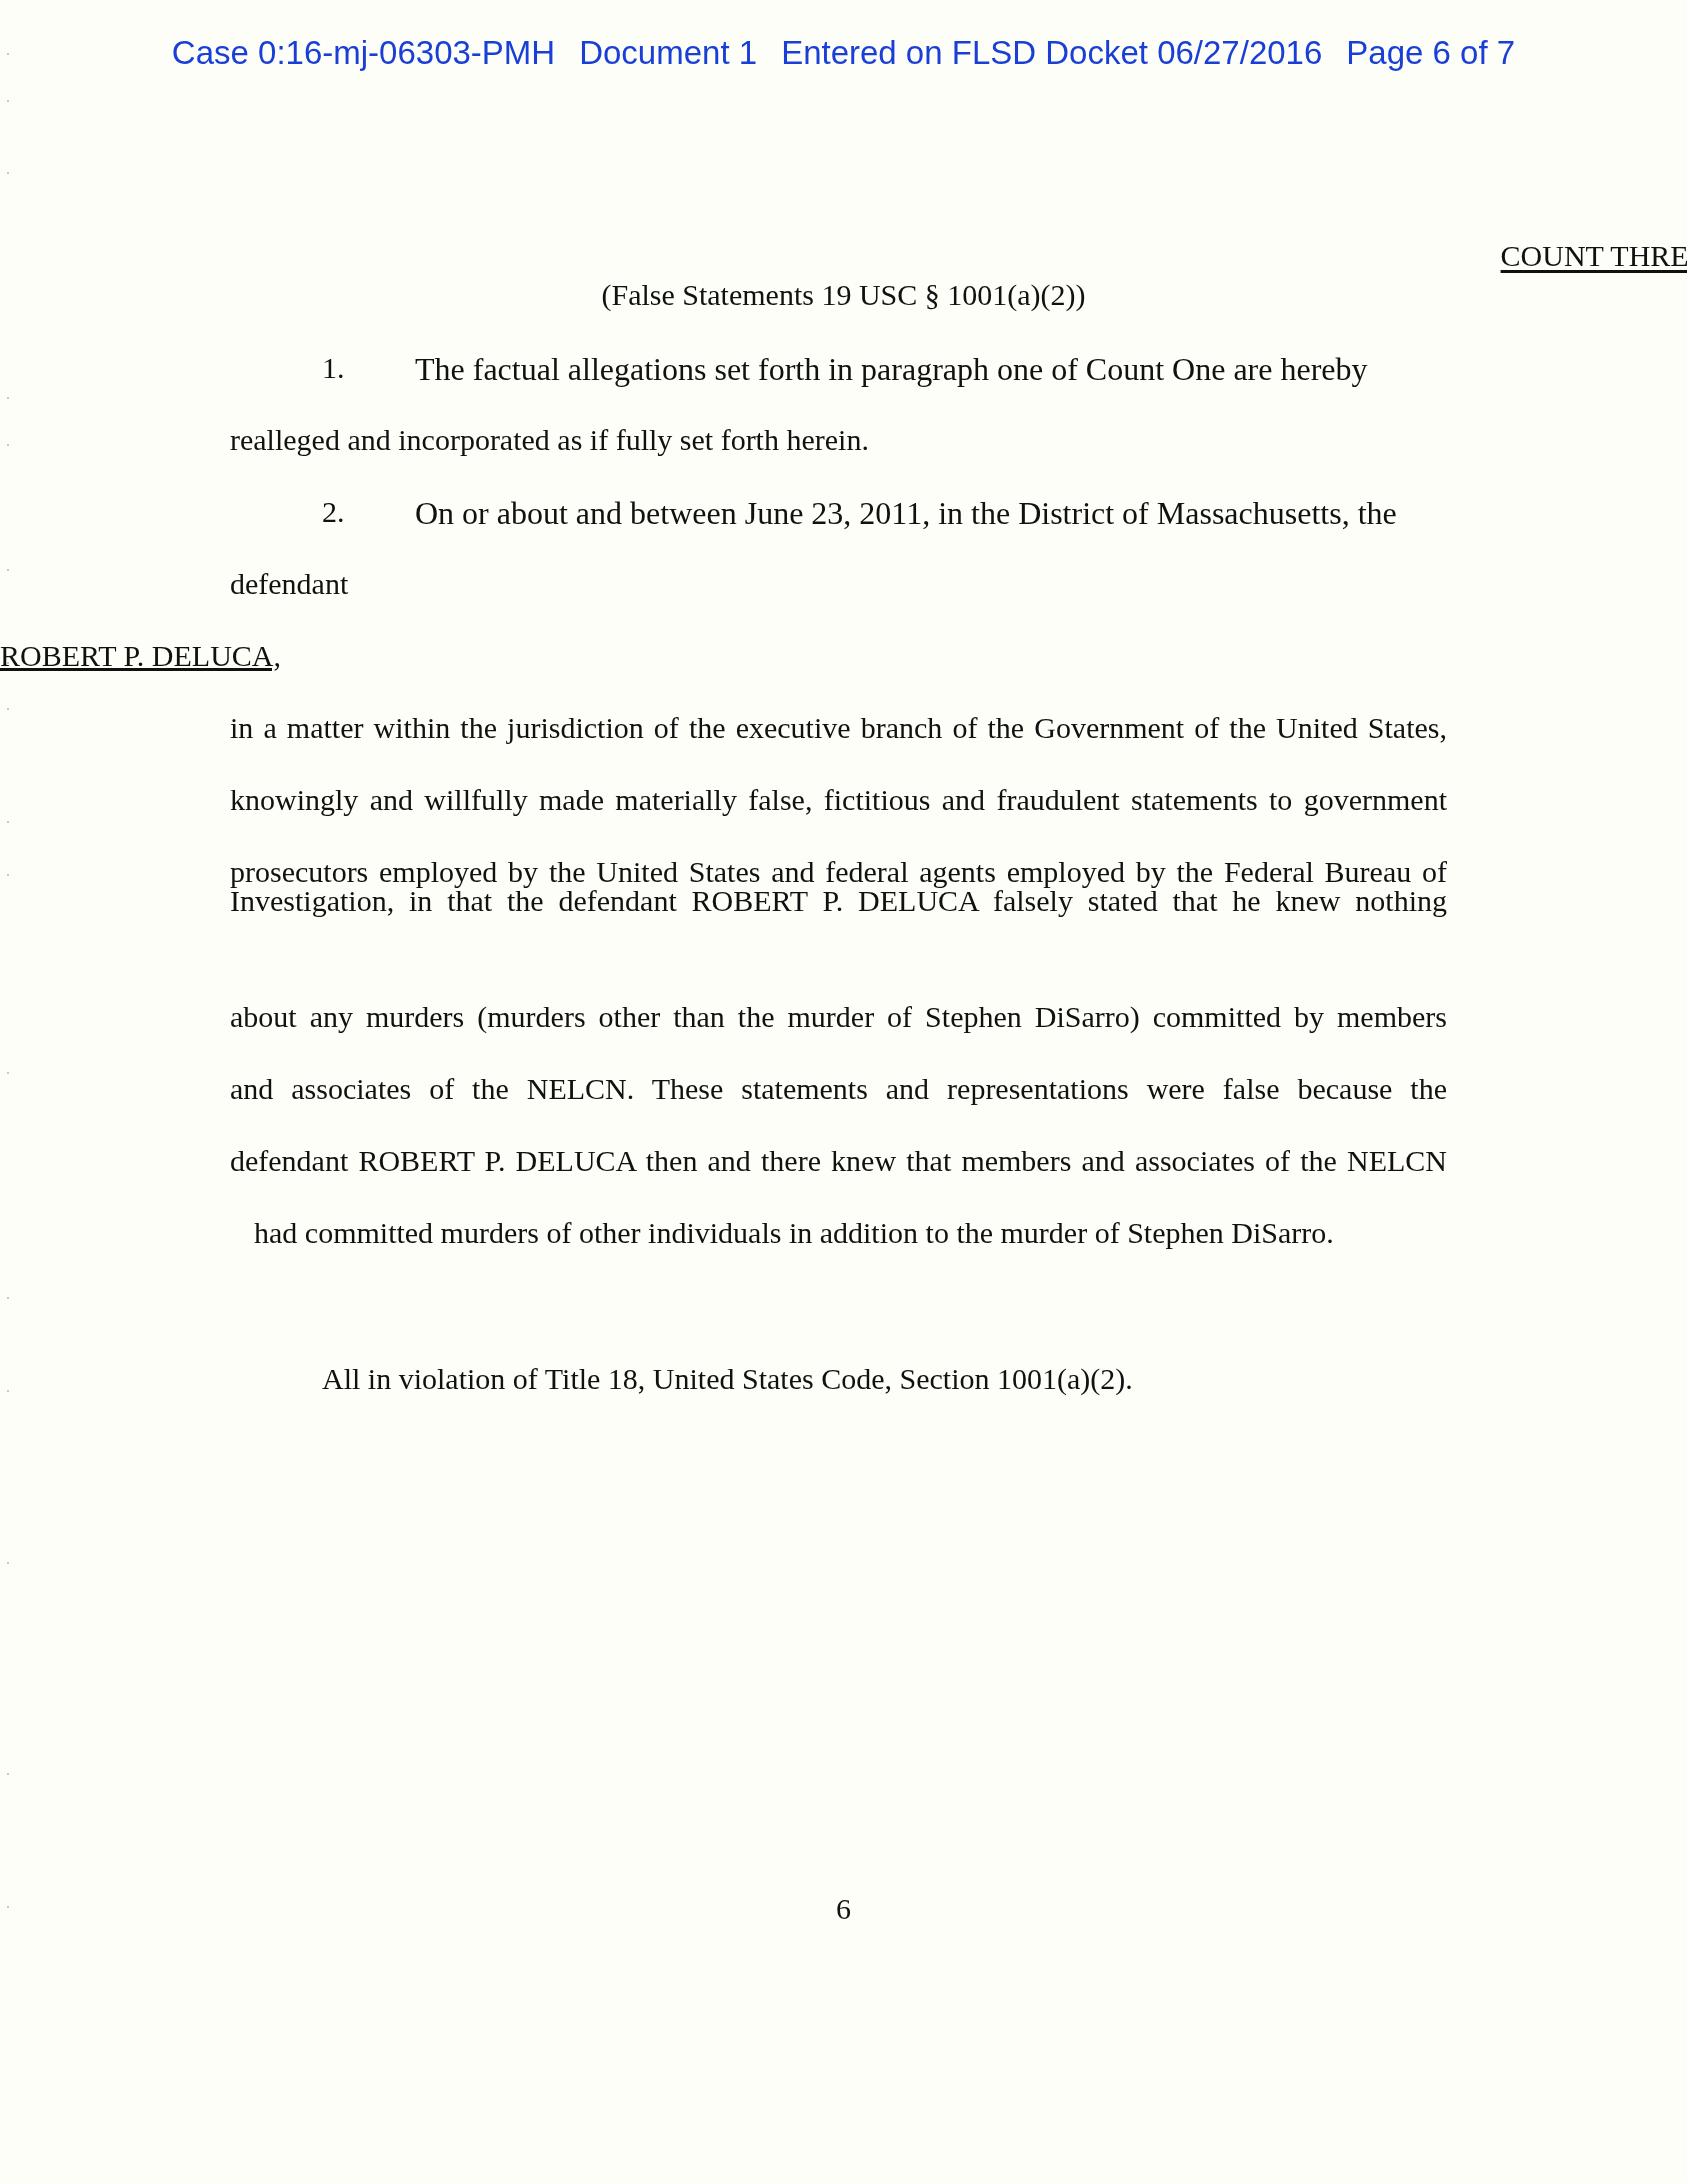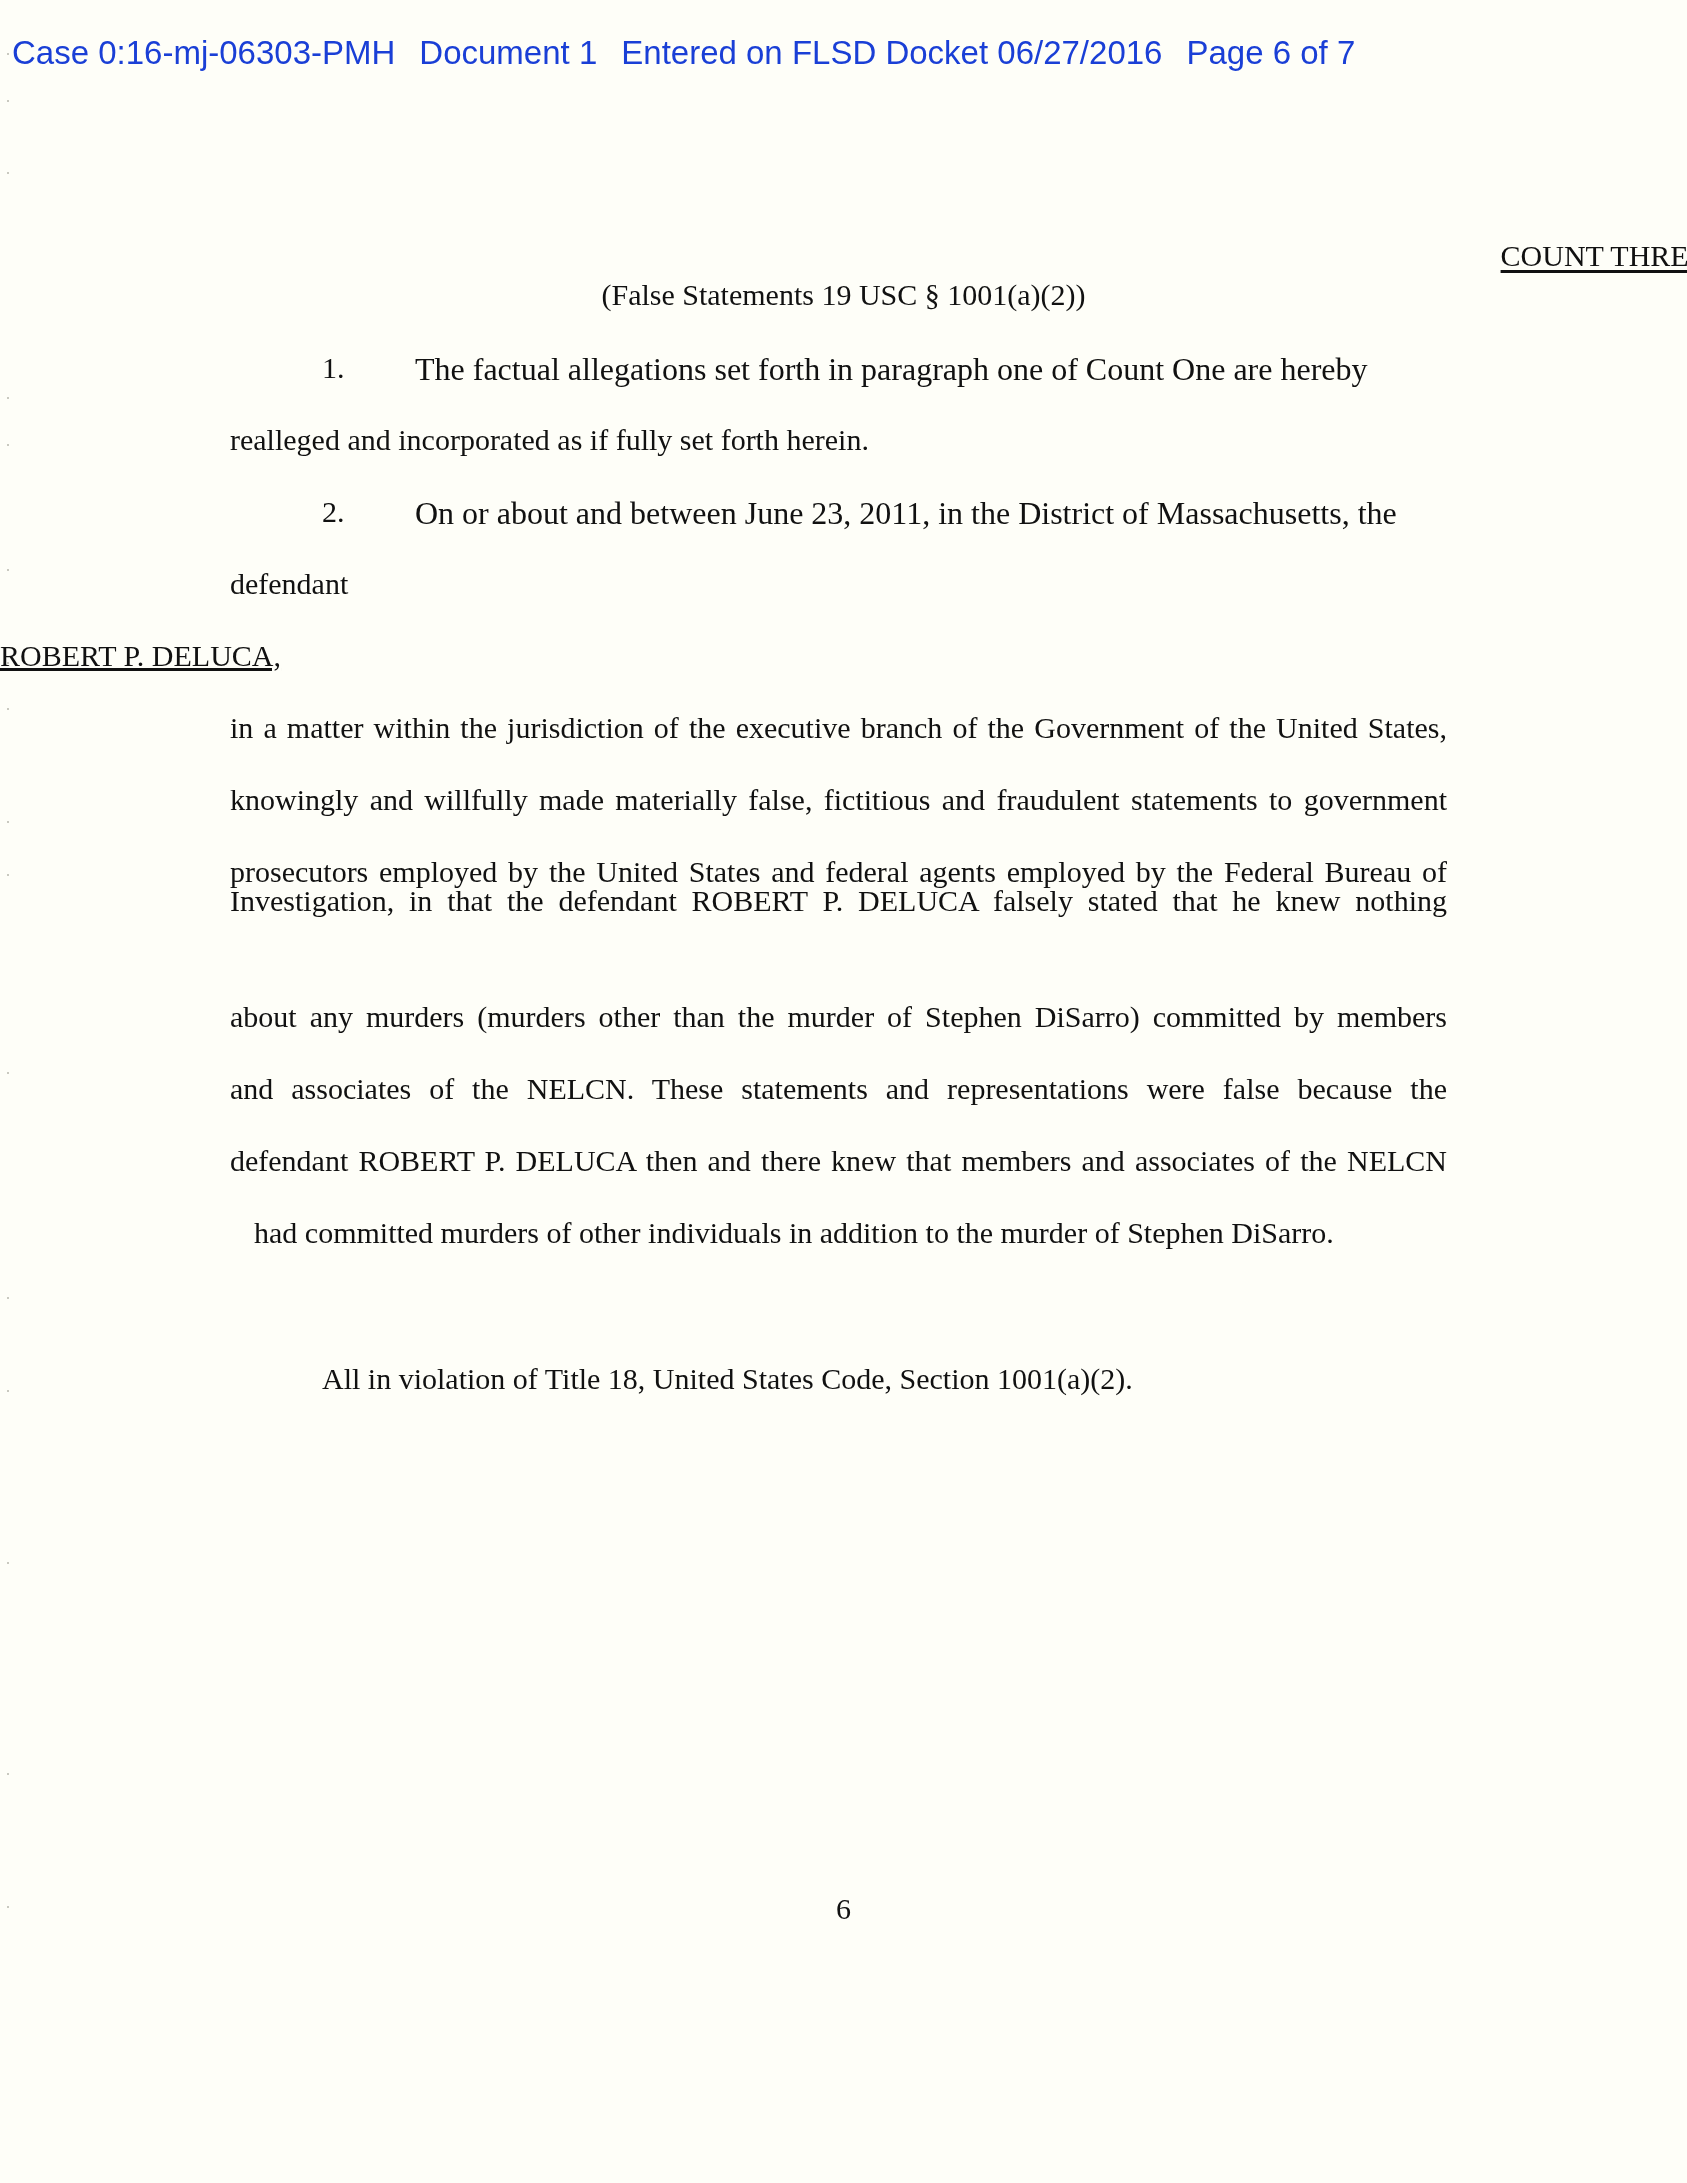--- a/index.html
+++ b/index.html
@@ -13,20 +13,21 @@
     position: relative;
     overflow: hidden;
     font-family: "Liberation Serif", "DejaVu Serif", serif;
     color: #111;
   }
   .stamp {
     position: absolute;
     top: 34px;
     left: 0;
     width: 1687px;
+    text-align: center;
     font-family: "Liberation Sans", "DejaVu Sans", sans-serif;
     font-size: 33px;
     color: #1a3fd6;
     letter-spacing: 0px;
     white-space: pre;
   }
   .stamp span { margin: 0 12px; }
   .title {
     position: absolute;
     top: 239px;

